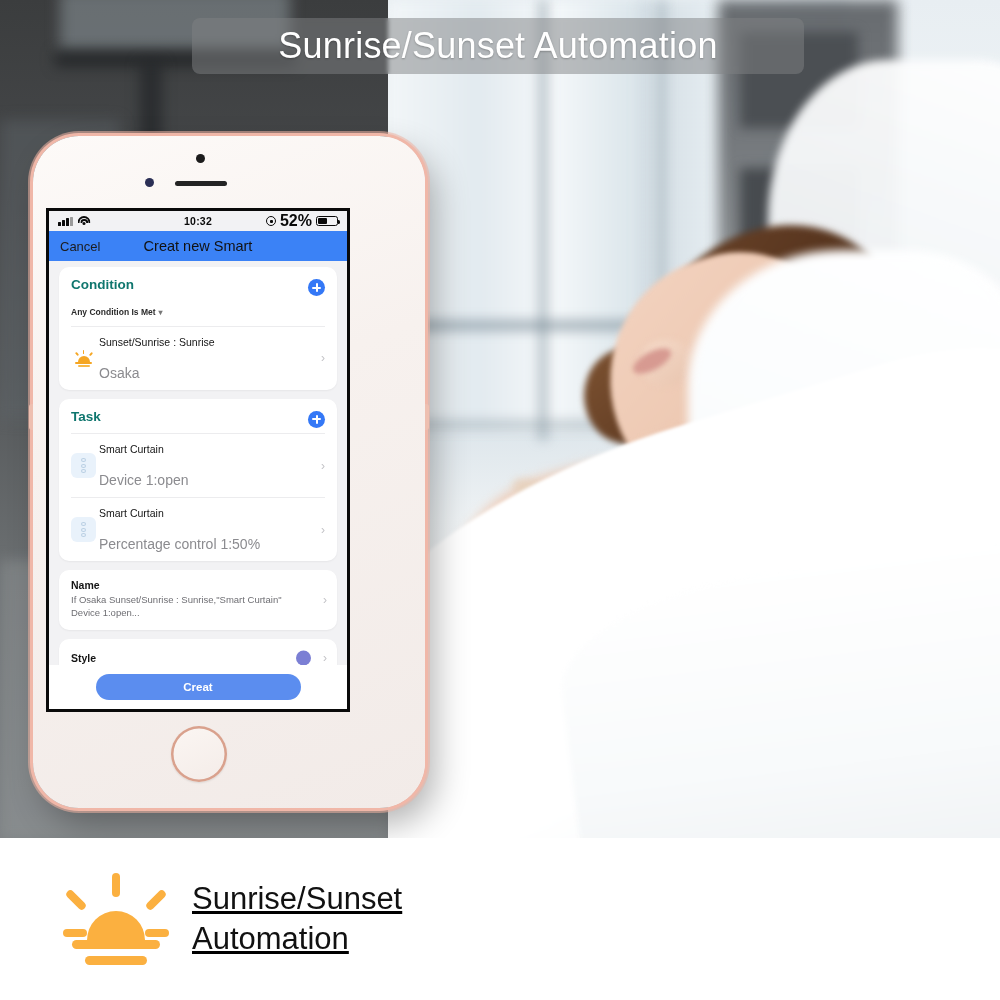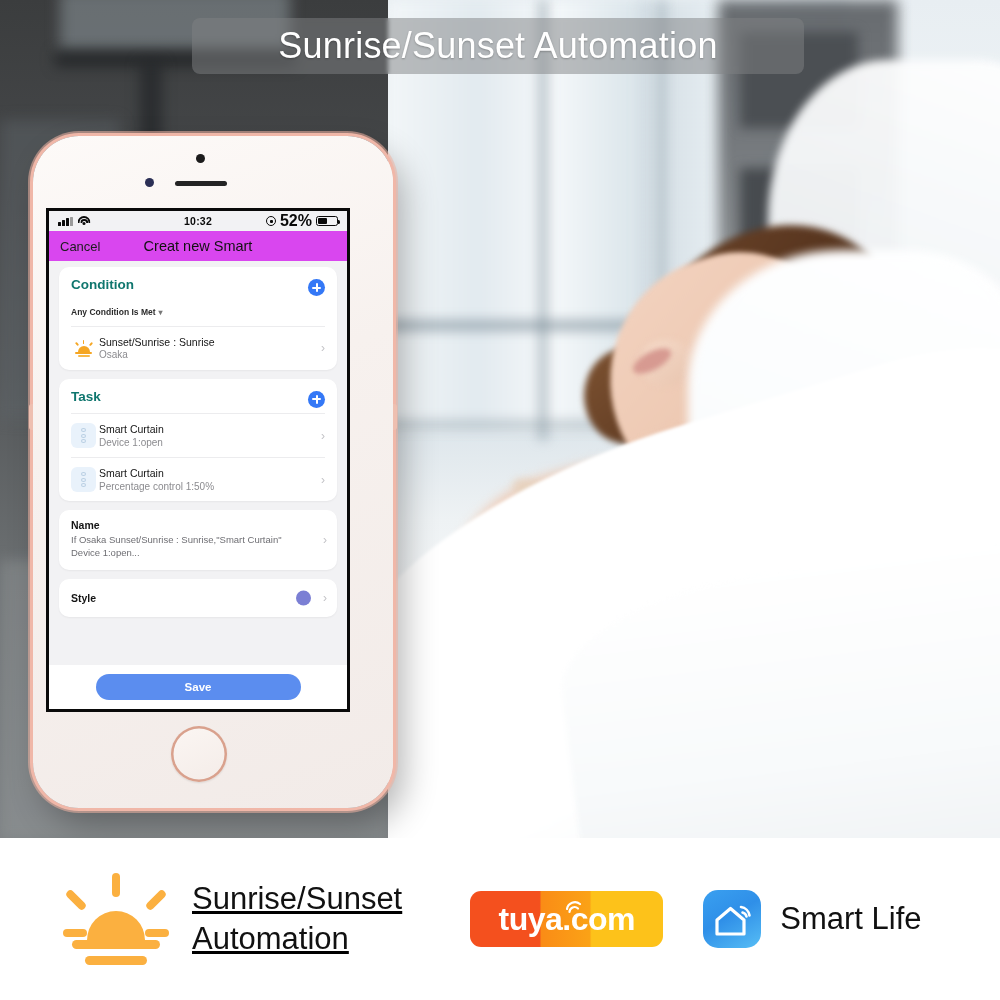--- a/index.html
+++ b/index.html
@@ -182,21 +182,21 @@
   }
   .title-banner span {
     color: #ffffff; font-size: 36px; font-weight: 400;
     letter-spacing: .2px; white-space: nowrap;
     text-shadow: 0 1px 2px rgba(0,0,0,.25);
   }
 
   
   .phone {
     position: absolute; left: 33px; top: 136px;
-    width: 360px; height: 672px;
+    width: 392px; height: 672px;
     border-radius: 46px;
     background: linear-gradient(160deg,#fdfaf8 0%,#f7f1ee 40%,#f2ebe8 100%);
     box-shadow:
       0 0 0 3px #f0b7a8,
       0 0 0 5px rgba(238,178,163,.55),
       10px 16px 34px rgba(0,0,0,.30);
   }
   .phone-sensor { position: absolute; left: 112px; top: 42px; width: 9px; height: 9px;
     border-radius: 50%; background: #2b2f55; }
   .phone-cam { position: absolute; left: 163px; top: 18px; width: 9px; height: 9px;
@@ -247,21 +247,21 @@
     background:#0a0a0a; border-radius: 1px;}
   .sb-batt-text { font-size: 16px; font-weight: 700; color: #0a0a0a; }
   .batt { width: 22px; height: 10.5px; border: 1.4px solid #0a0a0a; border-radius: 2.6px;
     position: relative; padding: 1.2px; }
   .batt .fill { height: 100%; width: 52%; background: #0a0a0a; border-radius: 1px; }
   .batt::after { content:''; position:absolute; right:-3px; top:3px; width:2px; height:4.5px;
     background:#0a0a0a; border-radius: 0 1.5px 1.5px 0; }
 
   
   .navbar {
-    height: 30px; background: #d946ef; display: flex; align-items: center;
+    height: 30px; background: #3b82f6; display: flex; align-items: center;
     position: relative; padding: 0 11px;
   }
   .nav-cancel { font-size: 13px; color: #1c1c1e; font-weight: 400; }
   .nav-title { position: absolute; left:0; right:0; text-align:center;
     font-size: 14.5px; color: #111; font-weight: 500; }
 
   
   .content { padding: 6px 10px 0 10px; }
   .card {
     background: #ffffff; border-radius: 10px; margin-bottom: 9px;
@@ -294,21 +294,21 @@
   .row {
     display: flex; align-items: center; gap: 3px;
     padding: 9px 12px 9px 12px; position: relative;
   }
   .row-icon { width: 25px; height: 25px; flex: 0 0 25px; border-radius: 6px;
     display:flex; align-items:center; justify-content:center; }
   .row-icon.sun { background: transparent; }
   .row-icon.curtain { background: #e9f2fb; }
   .row-txt { flex: 1; min-width: 0; }
   .row-title { font-size: 10.5px; color: #141414; line-height: 1.25; }
-  .row-sub { font-size: 10px; color: #8b8b8f; margin-top: 0; }
+  .row-sub { font-size: 14px; color: #8b8b8f; margin-top: 16px; }
   .chev { color: #c3c3c7; font-size: 12px; font-weight: 300; margin-left: 4px; }
 
   
   .sun-ic { position: relative; width: 22px; height: 17px; }
   .sun-ic .dome { position:absolute; left: 5px; bottom: 5px; width: 12px; height: 6px;
     background: #f5a623; border-radius: 12px 12px 0 0; }
   .sun-ic .base { position:absolute; left: 2.5px; bottom: 2.2px; width: 17px; height: 2.2px;
     background: #f5a623; border-radius: 2px; }
   .sun-ic .base2 { position:absolute; left: 5px; bottom: -0.4px; width: 12px; height: 2px;
     background: #f7b949; border-radius: 2px; }
@@ -560,21 +560,21 @@
             <div class="style-card">
               <h4>Style</h4>
               <div class="style-dot"></div>
               <div class="chev">›</div>
             </div>
           </div>
 
         </div>
 
         <div class="save-bar">
-          <button class="save-btn">Save</button>
+          <button class="save-btn">Creat</button>
         </div>
 
       </div>
     </div>
   </div>
 
   <div class="footer">
 
     <div class="f-left">
       <div class="big-sun">
@@ -586,36 +586,16 @@
         <div class="dome"></div>
         <div class="hz1"></div>
         <div class="hz2"></div>
       </div>
       <div class="f-left-text">
         <div>Sunrise/Sunset</div>
         <div>Automation</div>
       </div>
     </div>
 
-    <div class="f-logos">
-      <div class="tuya">
-        <span class="tuya-text">tuya.com</span>
-        <svg class="tuya-wifi" viewBox="0 0 18 15">
-          <path d="M2 9 A8 8 0 0 1 15 4" stroke="#ffffff" stroke-width="2.2" fill="none" stroke-linecap="round"></path>
-          <path d="M4.5 12 A5 5 0 0 1 13 8.5" stroke="#ffffff" stroke-width="2.2" fill="none" stroke-linecap="round"></path>
-        </svg>
-      </div>
-
-      <div class="sl-wrap">
-        <div class="sl-icon">
-          <svg viewBox="0 0 58 58" width="58" height="58">
-            <path d="M14 30 L27.5 18.5 L41 30 L41 44 L14 44 Z" fill="none" stroke="#ffffff" stroke-width="3.2" stroke-linejoin="round"></path>
-            <path d="M38 17 A10 10 0 0 1 46.5 25.5" stroke="#ffffff" stroke-width="2.6" fill="none" stroke-linecap="round"></path>
-            <path d="M39.5 22.5 A5.5 5.5 0 0 1 43.5 26.5" stroke="#ffffff" stroke-width="2.6" fill="none" stroke-linecap="round"></path>
-          </svg>
-        </div>
-        <div class="sl-text">Smart Life</div>
-      </div>
-    </div>
 
   </div>
 
 </div>
 
 </body></html>

